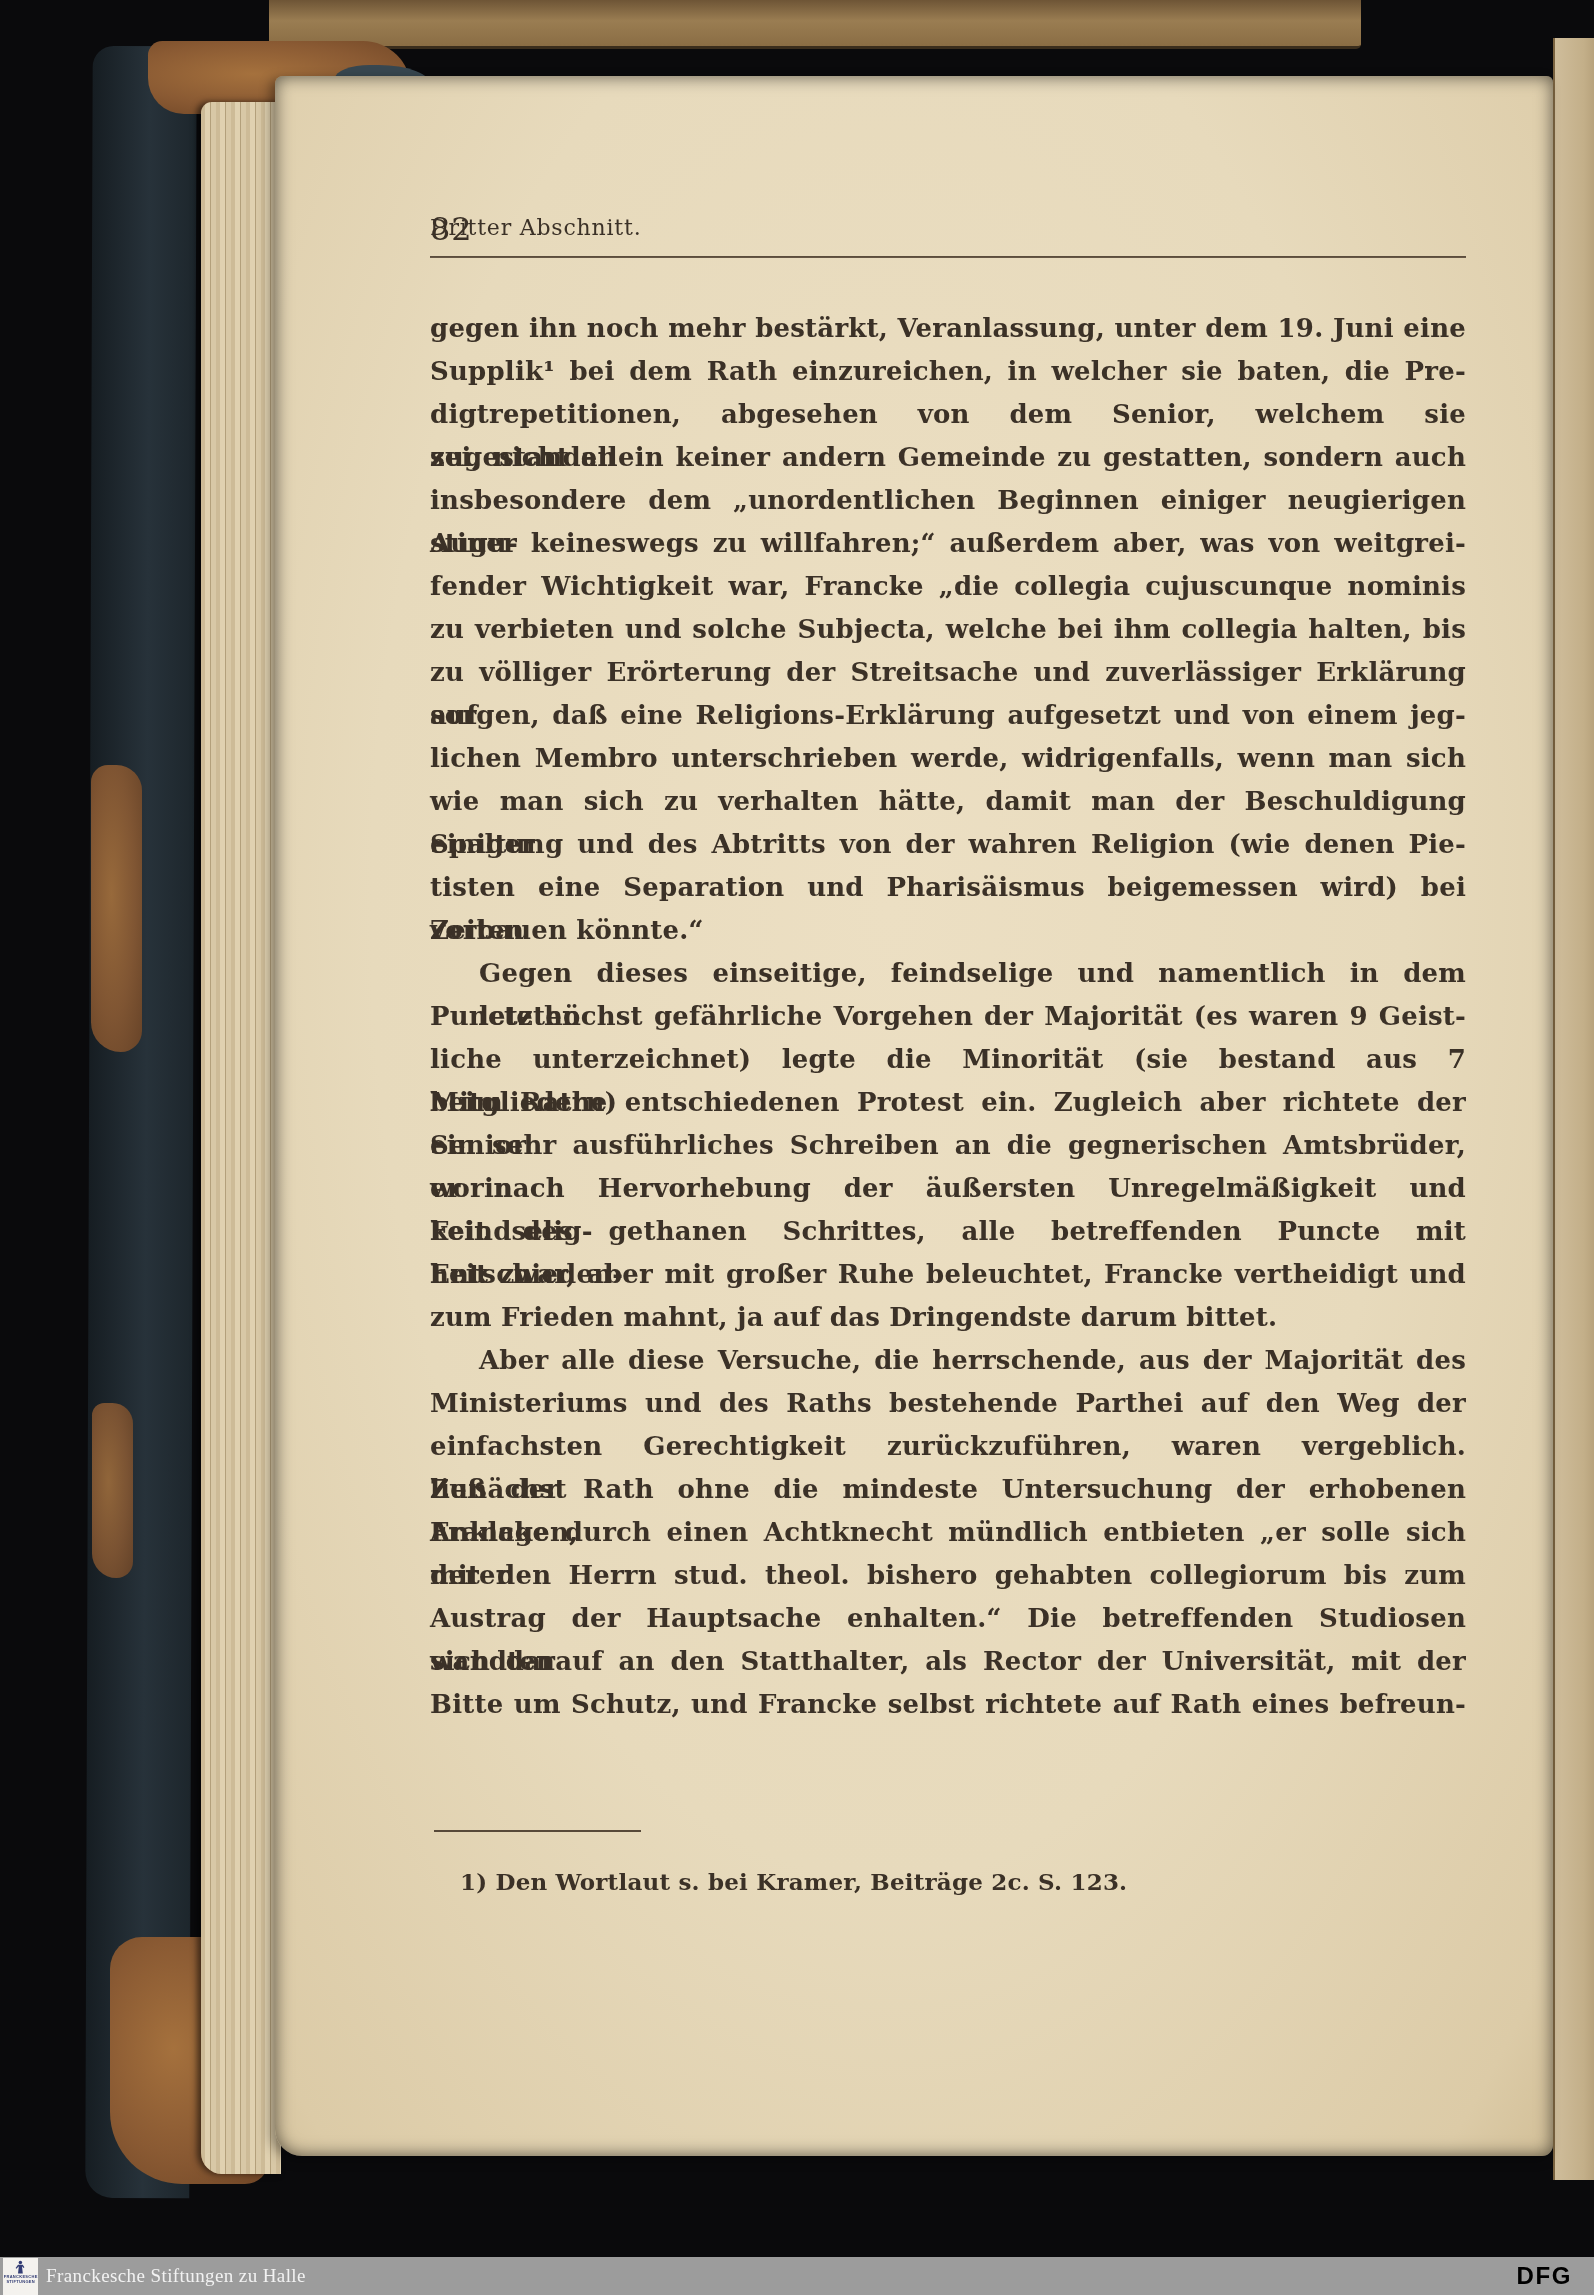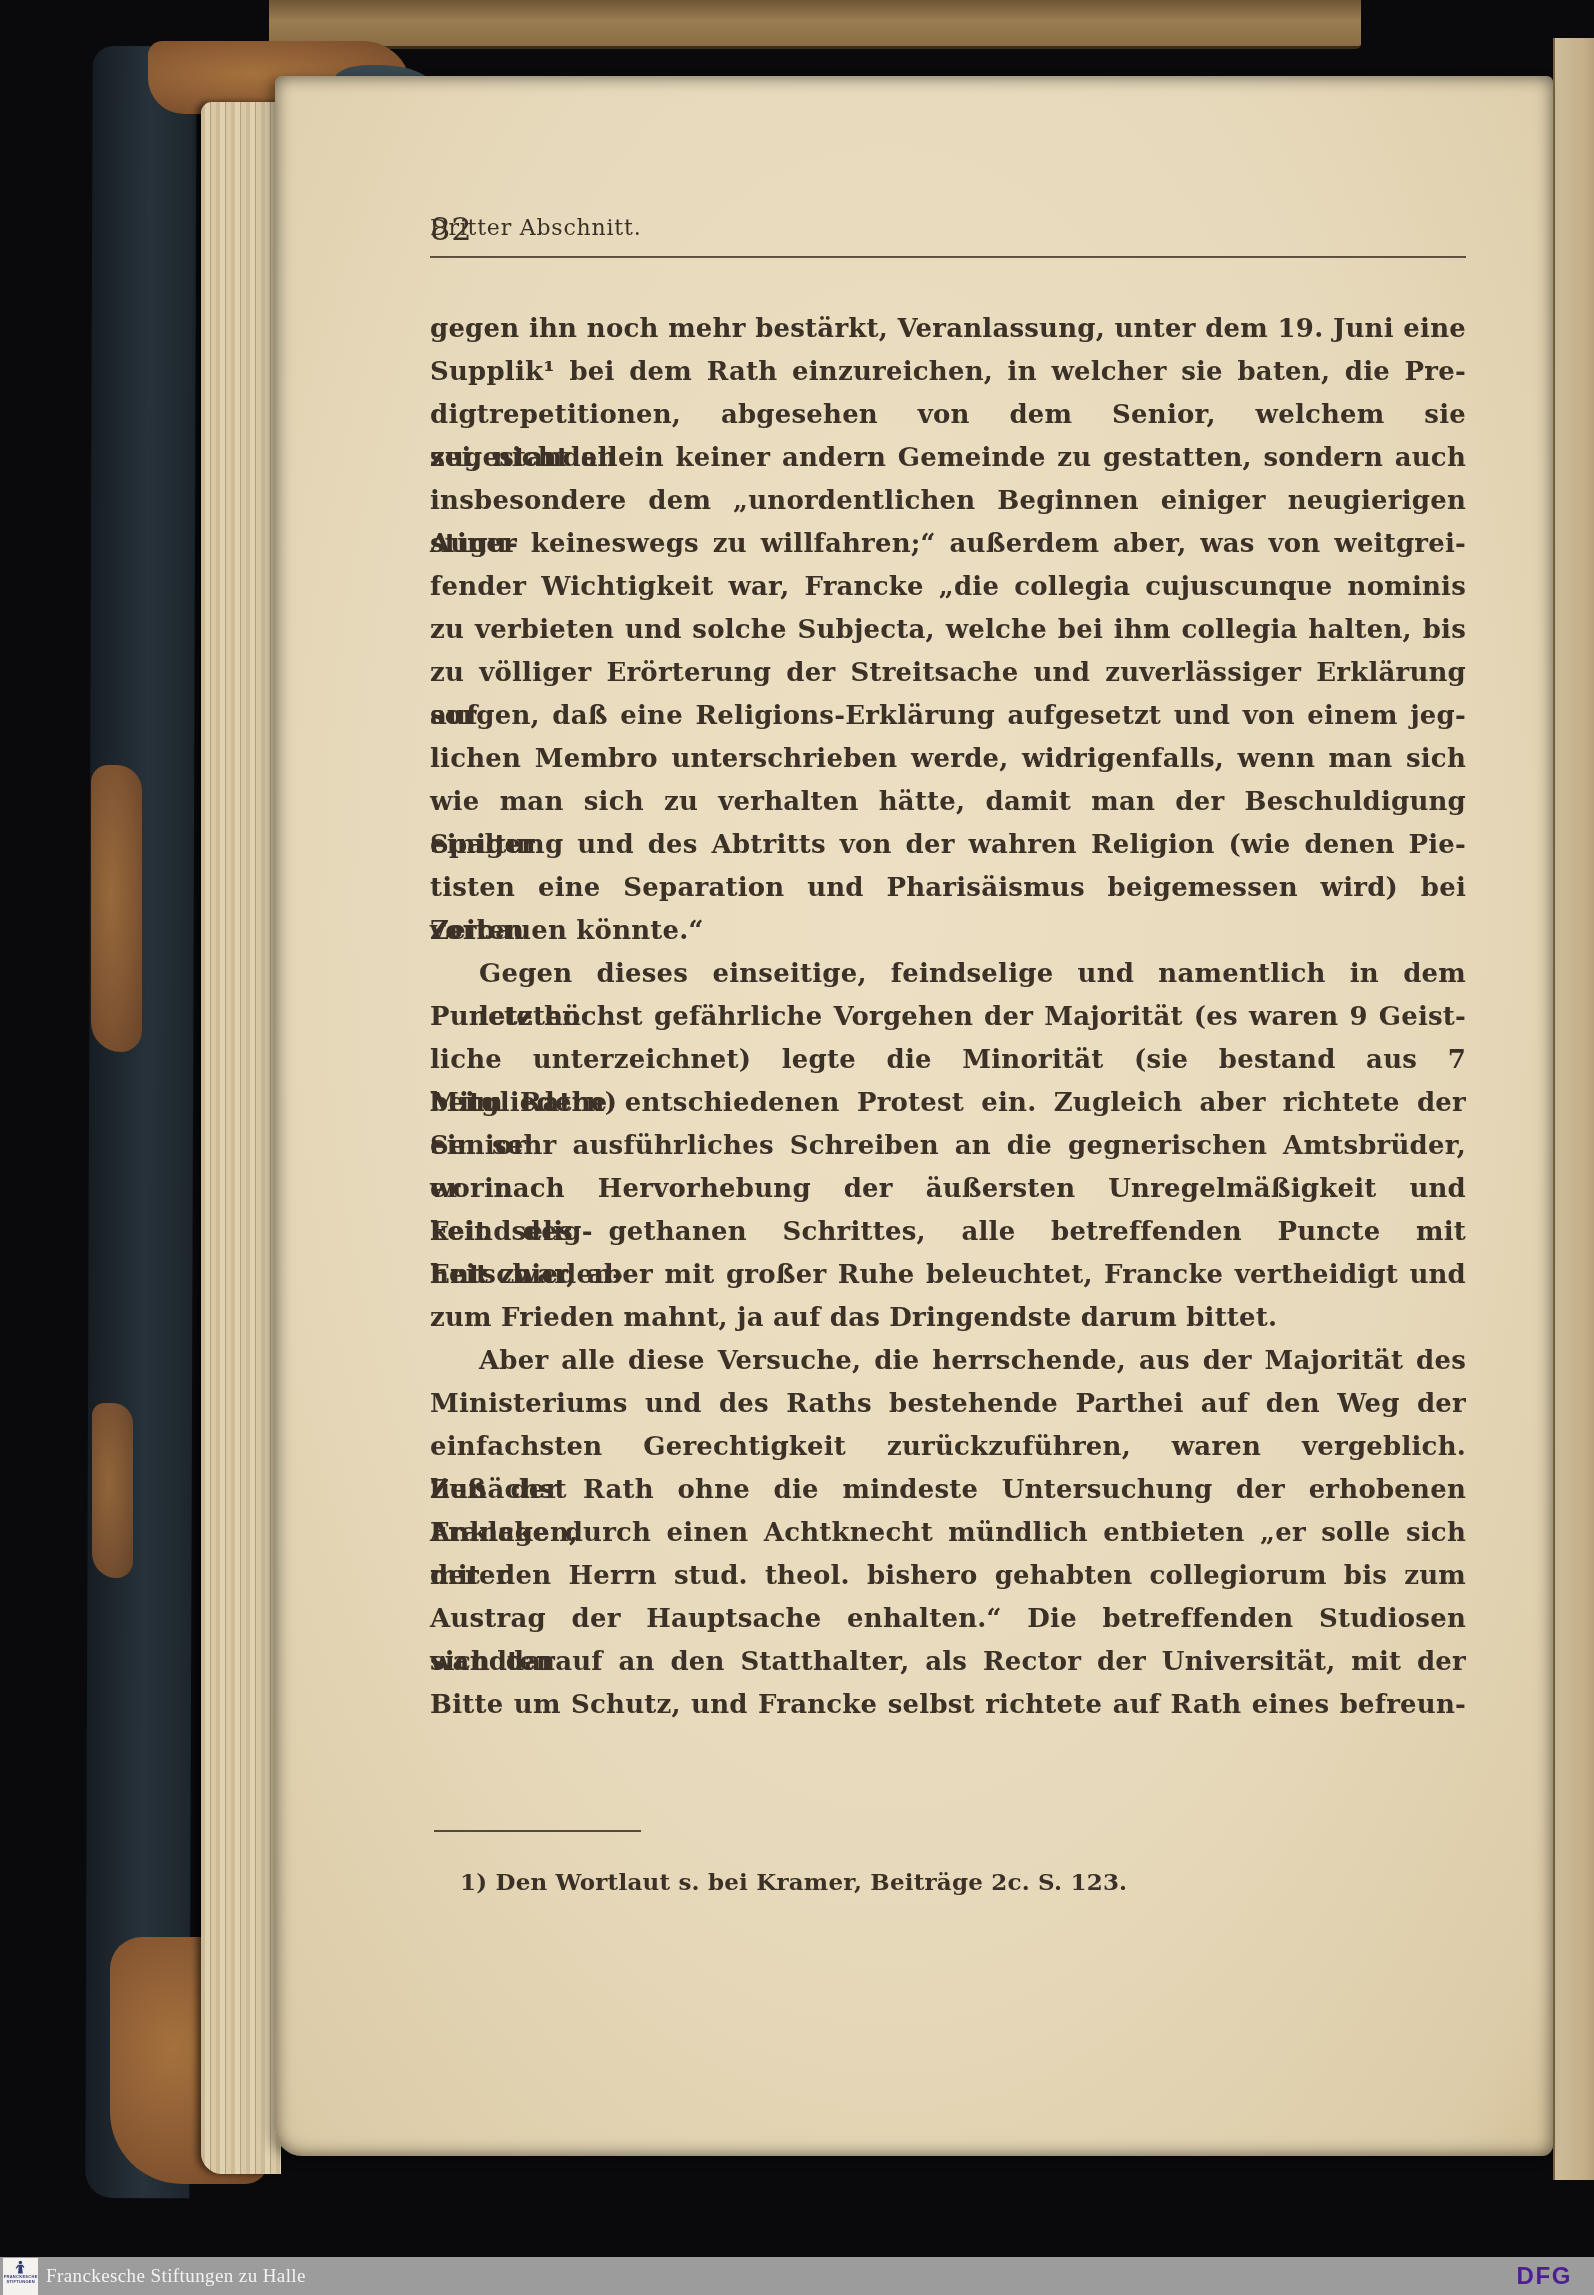--- a/index.html
+++ b/index.html
@@ -92,21 +92,21 @@
     font-family:"Liberation Sans",sans-serif;font-size:4px;letter-spacing:0.3px;
     color:#323c74;font-weight:bold;
   }
   .institution{
     position:absolute;left:46px;top:50%;transform:translateY(-50%);
     font-family:"Liberation Serif",serif;font-size:19px;color:#f2f2f2;letter-spacing:0.4px;
   }
   .dfg{
     position:absolute;right:22px;top:50%;transform:translateY(-50%);
     font-family:"Liberation Sans",sans-serif;font-weight:bold;font-size:24px;
-    color:#4c1d95;letter-spacing:1.6px;
+    color:#000000;letter-spacing:1.6px;
   }
 </style>
 </head>
 <body>
 
 <div class="top-edge"></div>
 <div class="cover"></div>
 <div class="damage damage-top"></div>
 <div class="damage damage-top2"></div>
 <div class="damage damage-mid"></div>

